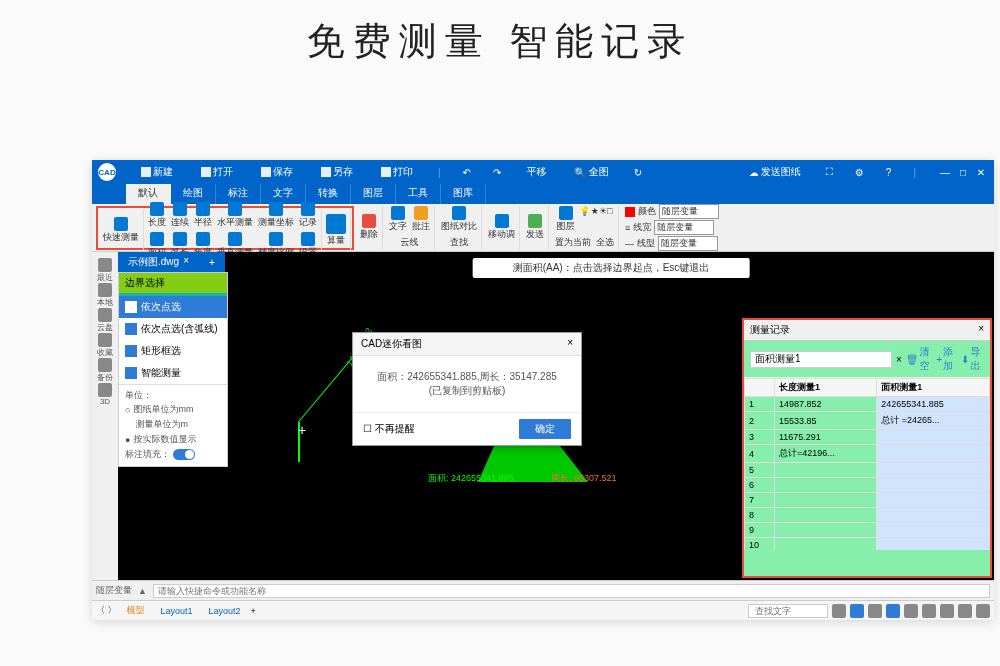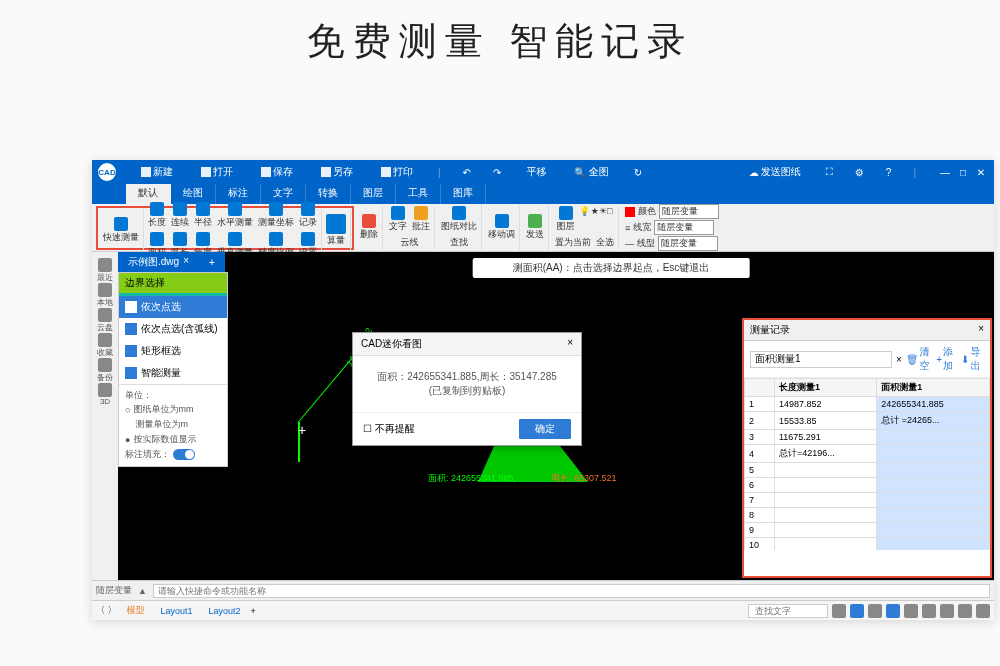--- a/index.html
+++ b/index.html
@@ -41,21 +41,21 @@
 .toggle::after{content:"";position:absolute;right:1px;top:1px;width:9px;height:9px;background:#fff;border-radius:50%}
 .canvas{position:absolute;left:136px;top:0;right:0;bottom:0;background:#000}
 .hint-bar{position:absolute;left:50%;top:6px;transform:translateX(-50%);background:#fff;color:#333;font-size:10px;padding:3px 40px;border-radius:2px}
 .shape{position:absolute;left:250px;top:140px;width:0;height:0;border-left:40px solid transparent;border-right:70px solid transparent;border-bottom:90px solid #00c800}
 .dim-line{position:absolute;background:#0f0}
 .dlg{position:absolute;left:260px;top:80px;width:230px;background:#fff;border:1px solid #999;box-shadow:0 2px 8px rgba(0,0,0,.3);z-index:20;font-size:10px}
 .dlg-hd{background:#f5f5f5;padding:4px 8px;display:flex;justify-content:space-between;border-bottom:1px solid #ddd}
 .dlg-body{padding:14px 10px;text-align:center;color:#555}
 .dlg-ft{padding:6px 10px;display:flex;justify-content:space-between;align-items:center;border-top:1px solid #eee}
 .btn-ok{background:#2e7cd6;color:#fff;padding:3px 16px;border-radius:1px;font-size:10px;cursor:pointer}
-.rec-panel{position:absolute;right:2px;top:66px;width:250px;height:260px;background:#ffffff;border:2px solid #e74c3c;z-index:25;font-size:10px}
+.rec-panel{position:absolute;right:2px;top:66px;width:250px;height:260px;background:#86efac;border:2px solid #e74c3c;z-index:25;font-size:10px}
 .rec-hd{background:#f0f0f0;padding:3px 6px;display:flex;justify-content:space-between;border-bottom:1px solid #ccc}
 .rec-tools{padding:4px 6px;display:flex;align-items:center;gap:4px;border-bottom:1px solid #eee}
 .rec-input{flex:1;border:1px solid #ccc;padding:2px 4px;font-size:10px}
 .rec-act{color:#2e7cd6;cursor:pointer;display:flex;align-items:center;gap:1px}
 .rec-table{width:100%;border-collapse:collapse;font-size:9px}
 .rec-table th,.rec-table td{border:1px solid #ddd;padding:2px 4px;text-align:left}
 .rec-table th{background:#f5f5f5}
 .rec-table td.sel{background:#d0e4ff}
 .status{height:20px;background:#f0f0f0;border-top:1px solid #ccc;display:flex;align-items:center;padding:0 4px;font-size:9px;color:#666;gap:6px}
 .cmd-input{flex:1;border:1px solid #ccc;padding:1px 4px;font-size:9px;color:#999}

